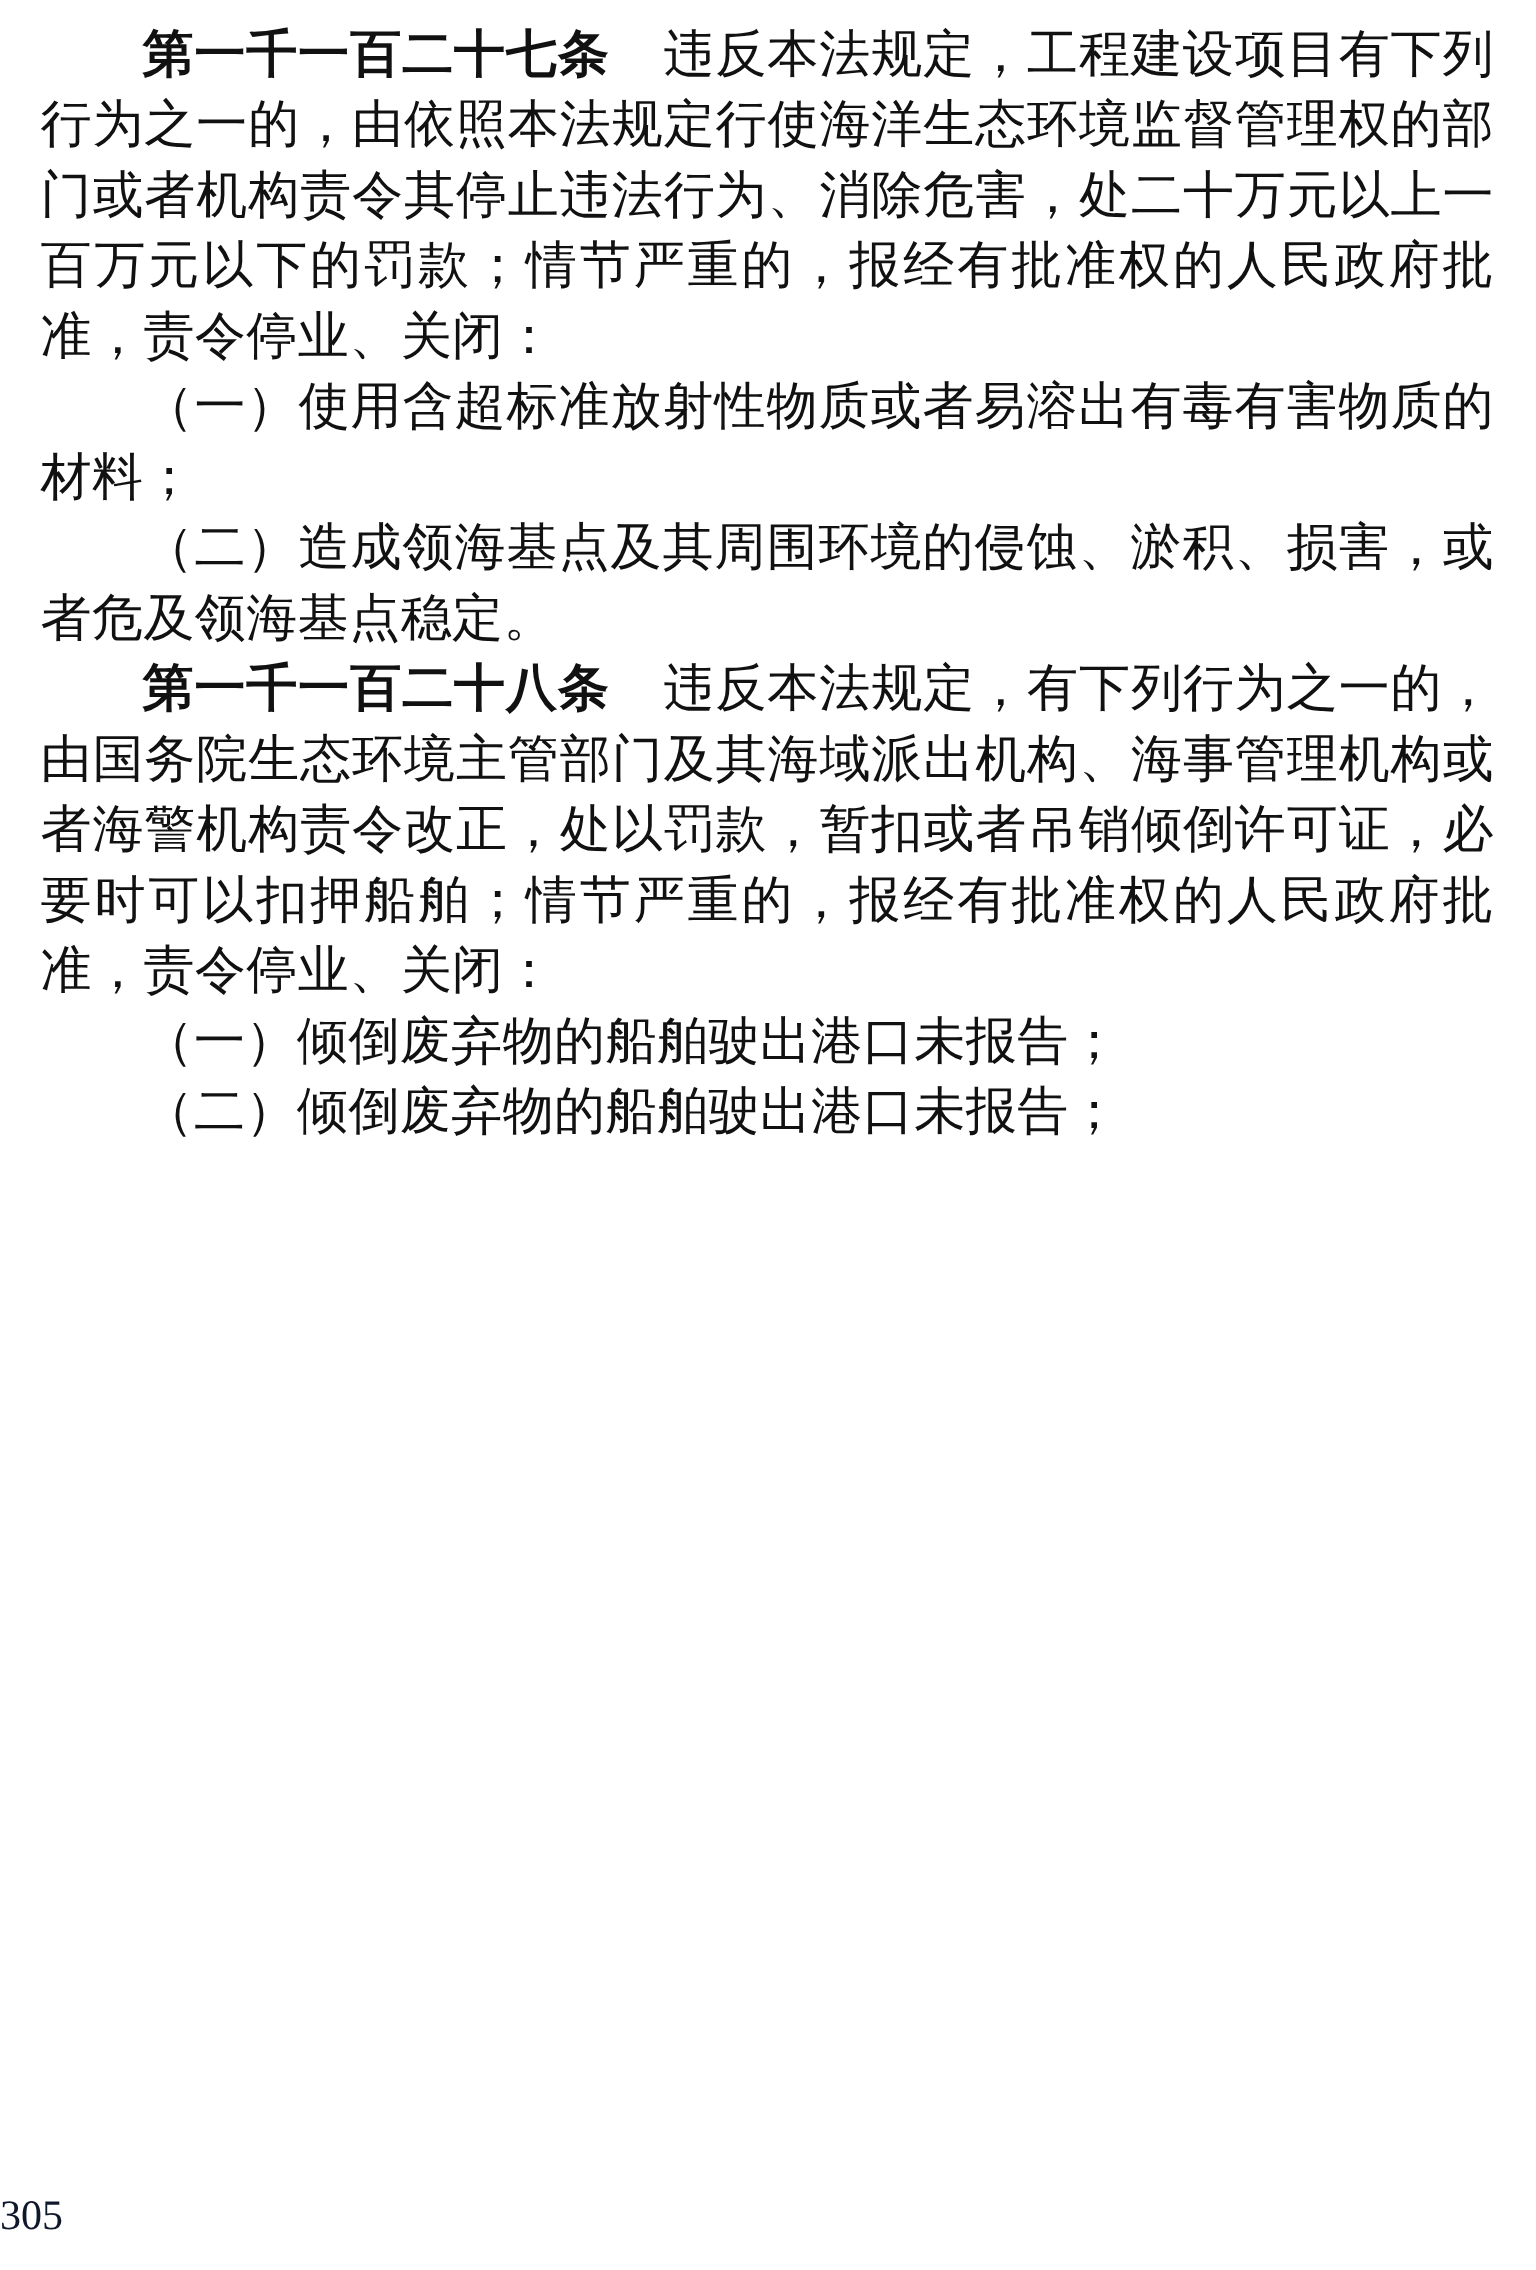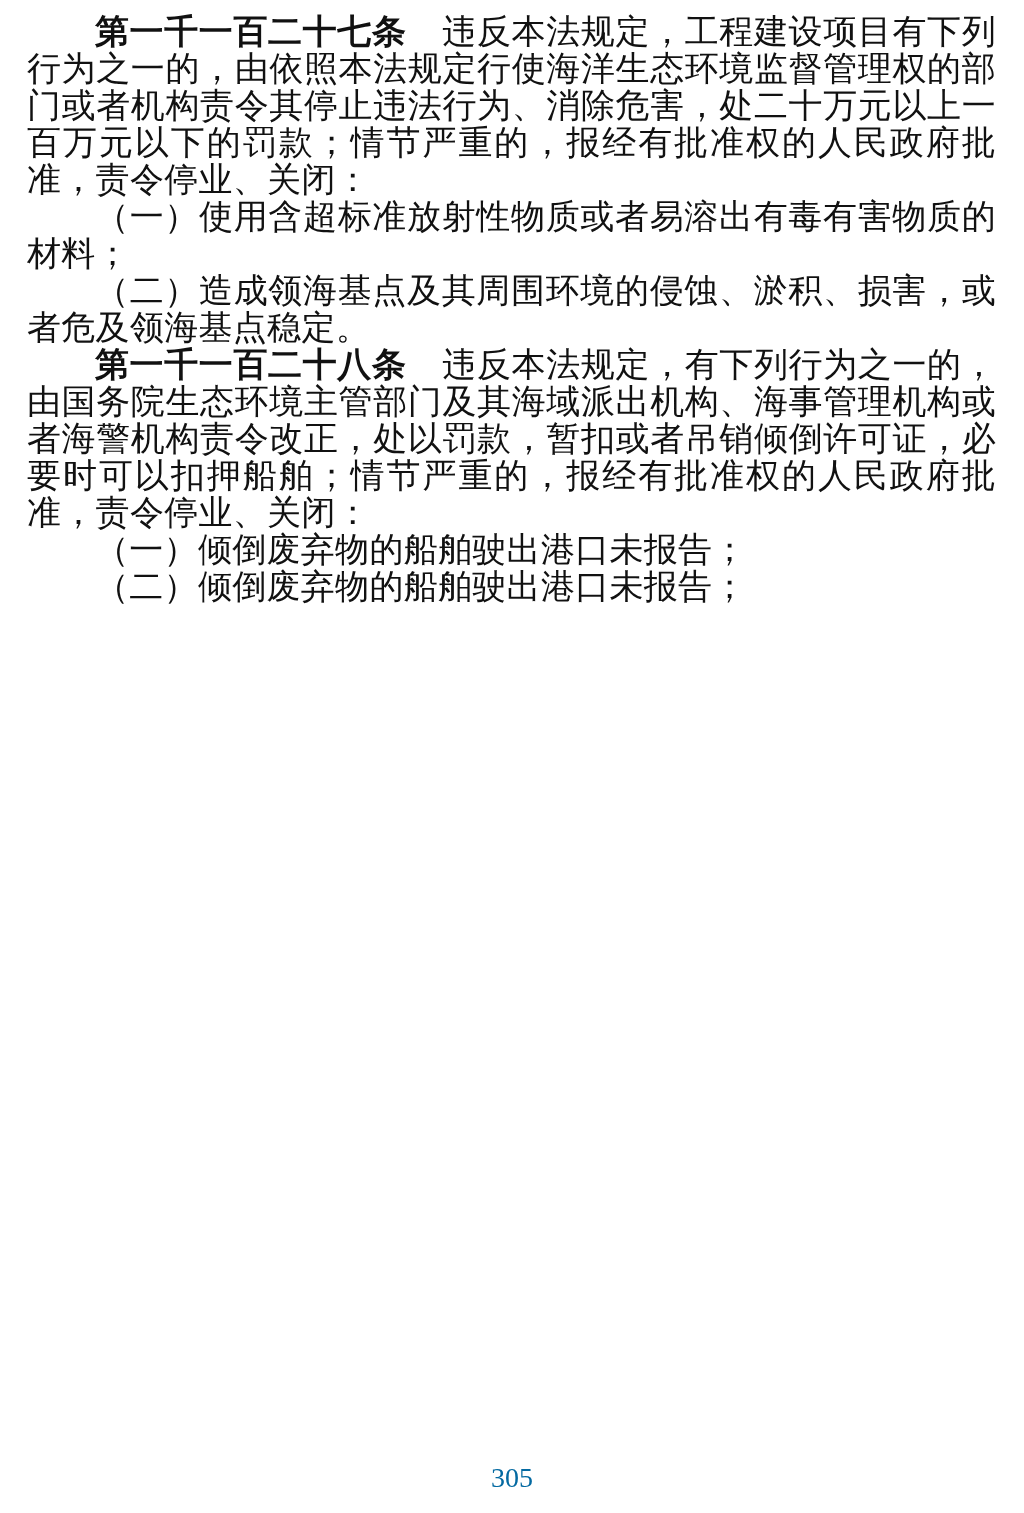--- a/index.html
+++ b/index.html
@@ -14,21 +14,21 @@
     margin: 0 auto;
     background: #ffffff;
     color: #111111;
     overflow: hidden;
     box-sizing: border-box;
     padding: 13px 28px 0 27px;
     font-family: "Liberation Serif", "DejaVu Serif", serif;
   }
   .body-text {
     font-size: 34px;
-    line-height: 37px;
+    line-height: 47px;
   }
   .para {
     margin: 0;
     text-indent: 2em;
     text-align: justify;
     text-align-last: left;
     text-justify: inter-character;
     line-break: strict;
     word-break: normal;
     overflow-wrap: normal;
@@ -40,24 +40,23 @@
     font-family: "Liberation Sans", "DejaVu Sans", sans-serif;
   }
   .article-no:not(:empty) {
     margin-right: 1.05em;
   }
   .page-number {
     position: absolute;
     top: 1460px;
     left: 0;
     width: 100%;
-    text-align: center;
     font-size: 28px;
     line-height: 36px;
-    color: #0369a1;
+    color: #0f172a;
     font-family: "Liberation Serif", "DejaVu Serif", serif;
   }
 </style>
 </head>
 <body>
 
 <div class="page">
   <div class="body-text">
 
     <p class="para"><span class="article-no">第一千一百二十七条</span><span class="para-text">违反本法规定，工程建设项目有下列行为之一的，由依照本法规定行使海洋生态环境监督管理权的部门或者机构责令其停止违法行为、消除危害，处二十万元以上一百万元以下的罚款；情节严重的，报经有批准权的人民政府批准，责令停业、关闭：</span></p>

